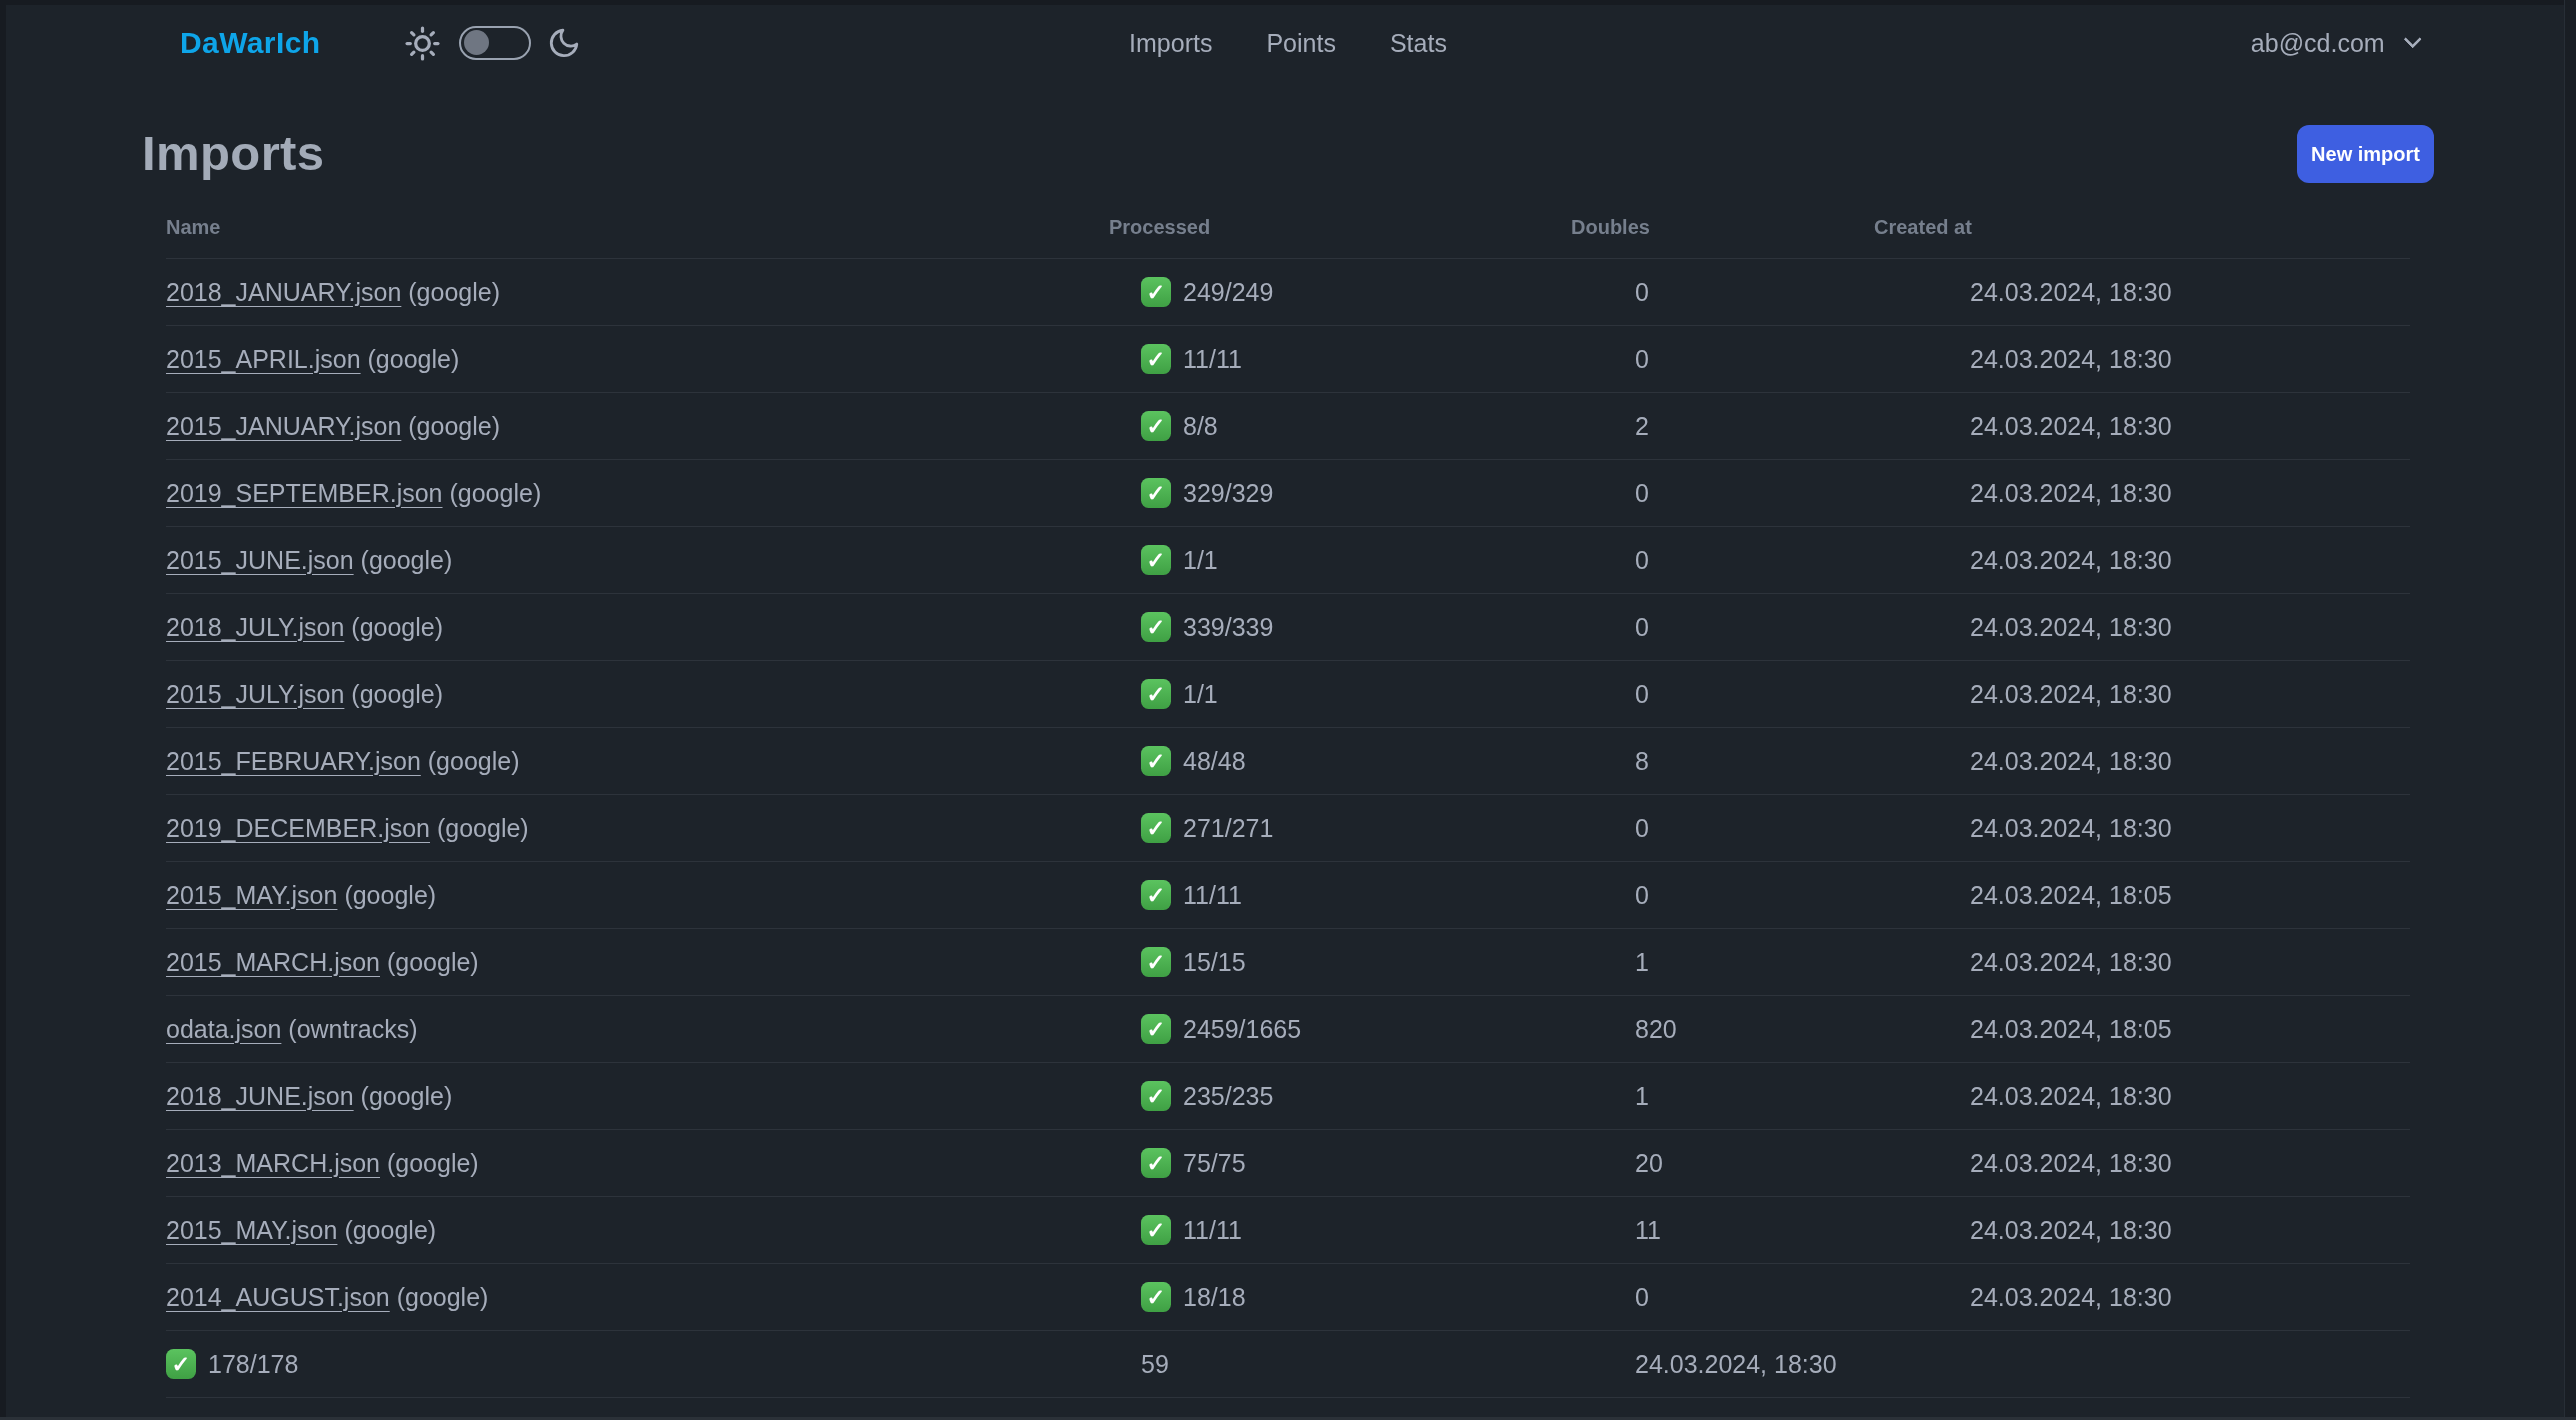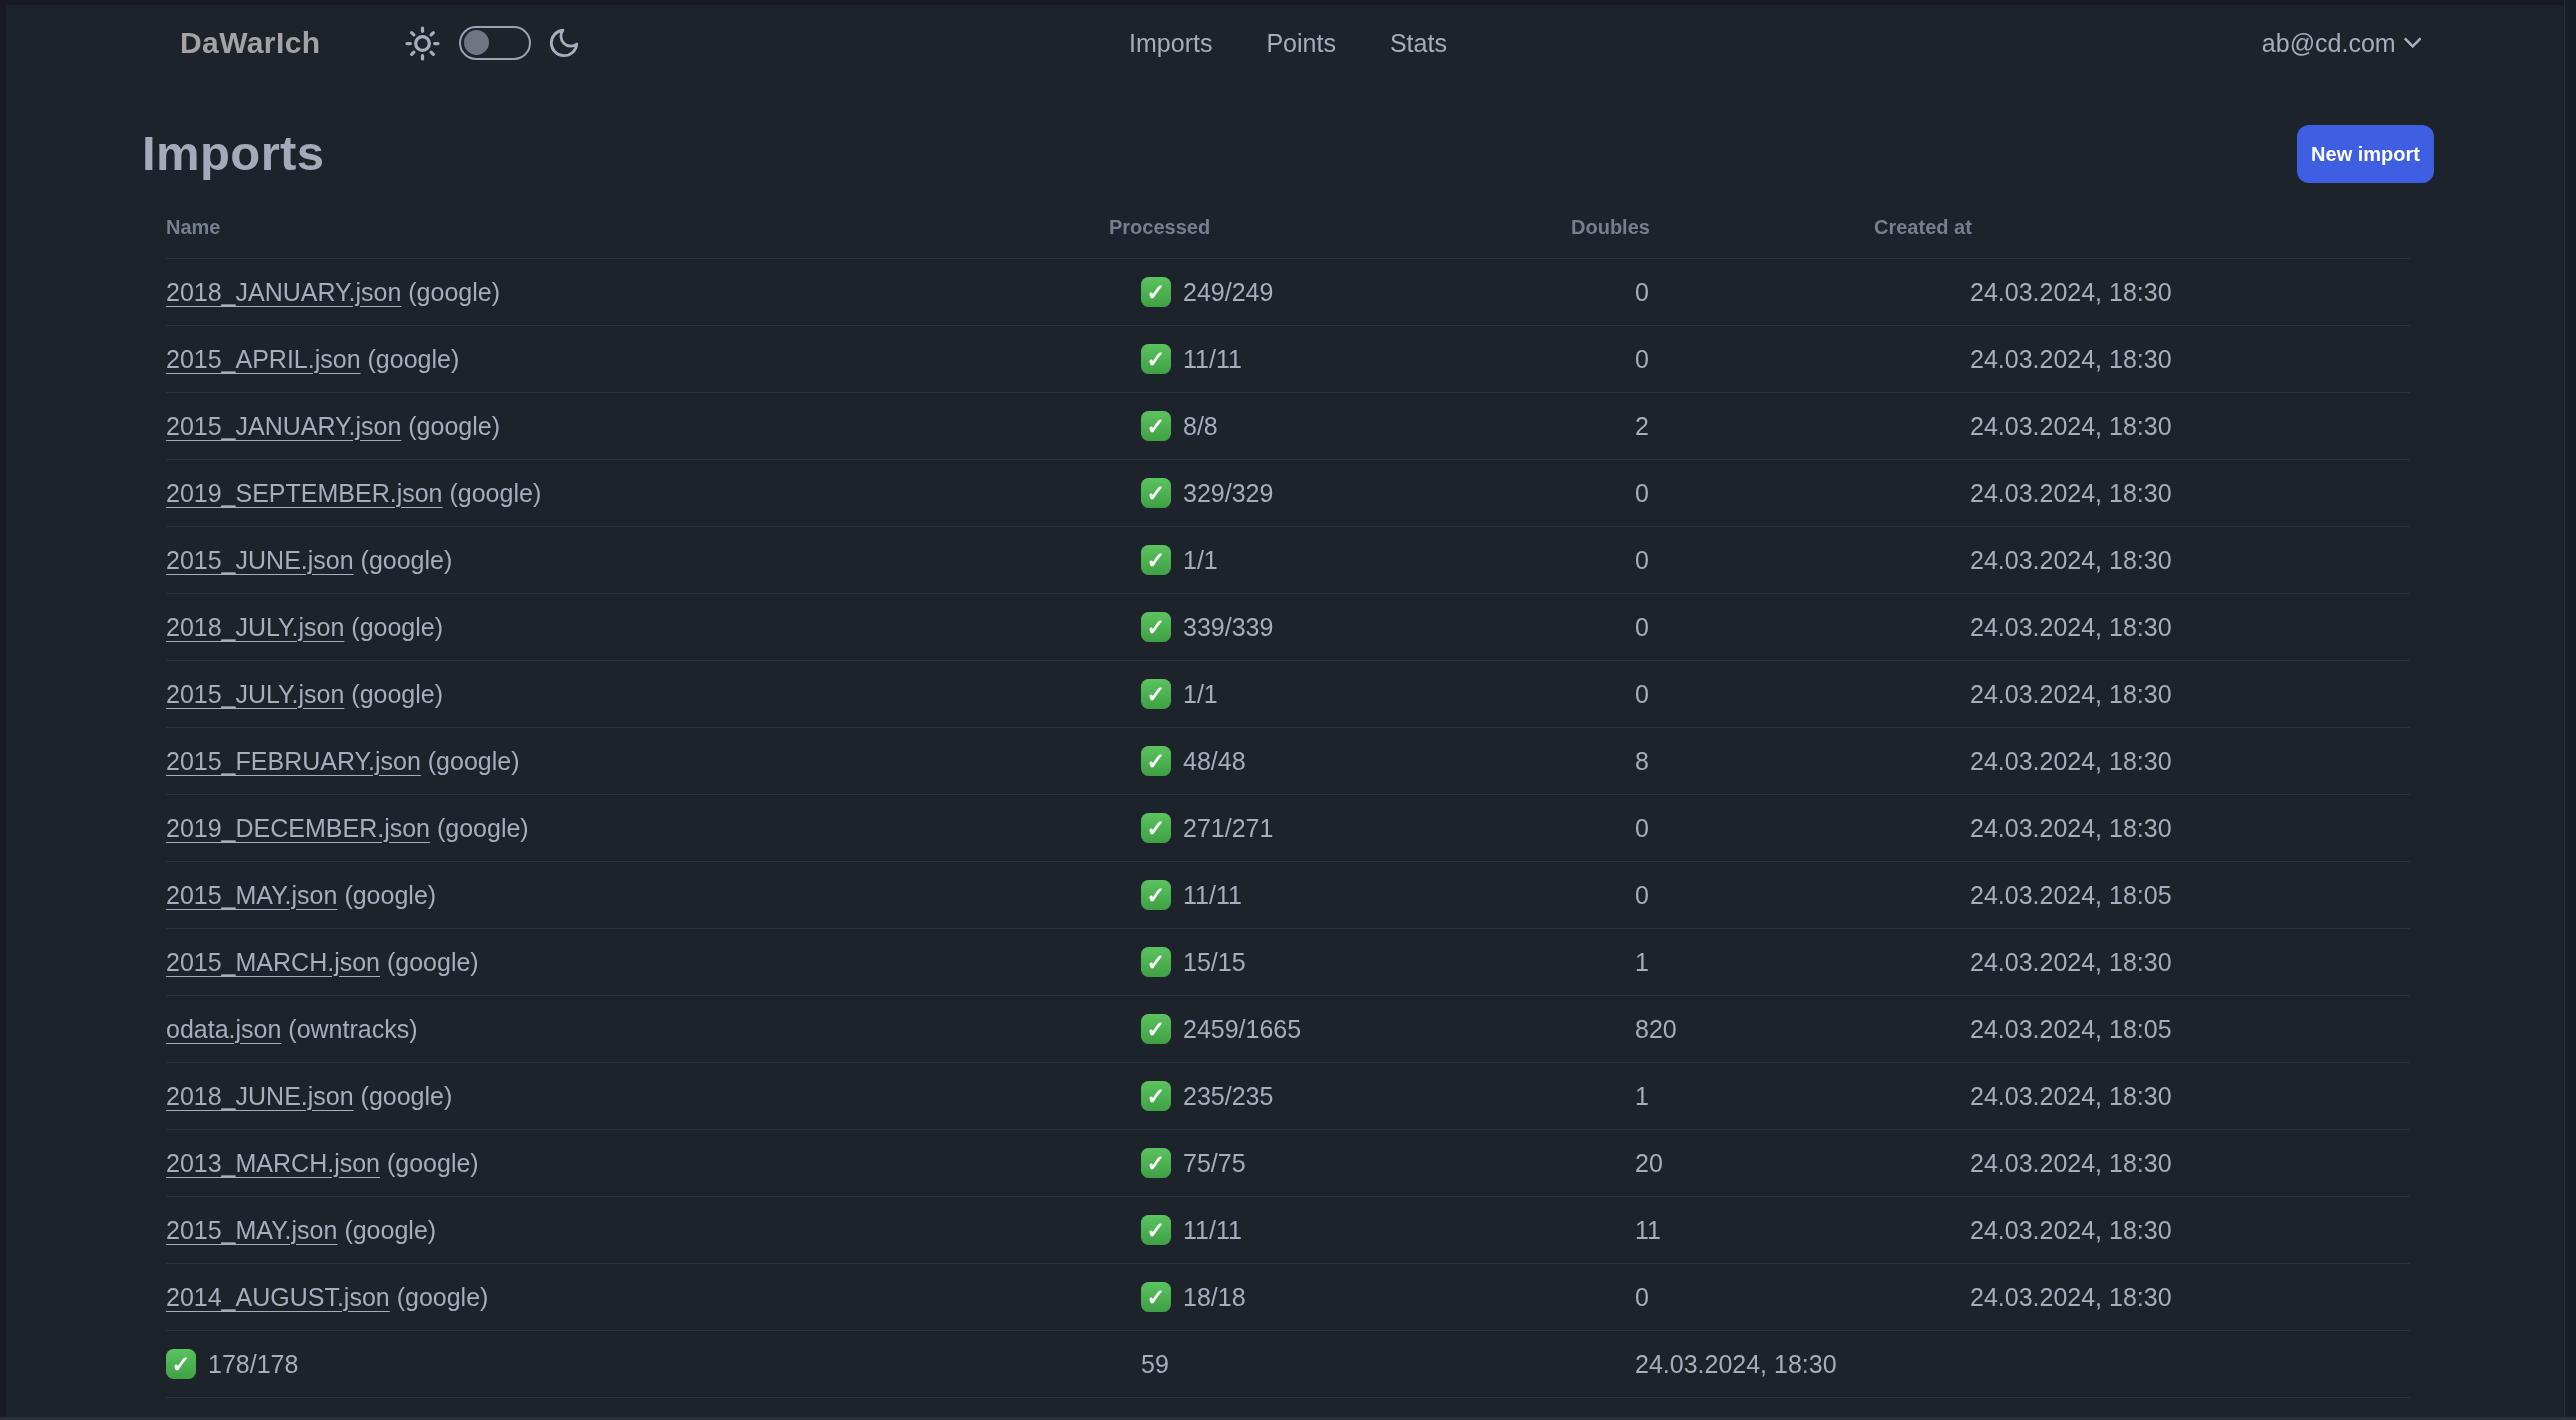--- a/index.html
+++ b/index.html
@@ -20,21 +20,21 @@
   .scrollbar   { position:absolute; top:0; right:0; bottom:0; width:12px; background:#191e24; border-left:1.5px solid #272e36; z-index:6; }
 
   
   header.navbar {
     height: 86px;
     display: flex; align-items: center;
     padding: 0 157px 0 180px;
     position: relative;
   }
   .logo {
-    font-size: 30px; font-weight: 700; color: #a3a3a3;
+    font-size: 30px; font-weight: 700; color: #0ea5e9;
     text-decoration: none; letter-spacing: 0.4px; cursor: pointer; text-align: center;
   }
   .theme-toggle { display: flex; align-items: center; gap: 16.4px; margin-left: 83px; }
   .theme-toggle svg { display: block; }
   .toggle-pill {
     width: 72px; height: 34px; border: 2.2px solid #99a2b0; border-radius: 18px;
     position: relative; cursor: pointer; background: transparent;
   }
   .toggle-knob {
     position: absolute; left: 3px; top: 2.2px;
@@ -44,21 +44,21 @@
   nav.nav-center {
     position: absolute; left: 50%; top: 0; height: 86px;
     transform: translateX(-50%);
     display: flex; align-items: center; gap: 54px;
   }
   nav.nav-center a {
     color: var(--text, #a6adbb); text-decoration: none;
     font-size: 25px; cursor: pointer;
   }
   .user-menu {
-    margin-left: auto; display: flex; align-items: center; gap: 10px;
+    margin-left: auto; display: flex; align-items: center; gap: 21px;
     font-size: 25px; cursor: pointer;
   }
   .chevron {
     width: 13.4px; height: 13.4px;
     border-right: 3px solid #a6adbb; border-bottom: 3px solid #a6adbb;
     border-radius: 1.5px;
     transform: rotate(45deg) translate(-2.2px,-2.2px);
   }
 
   

